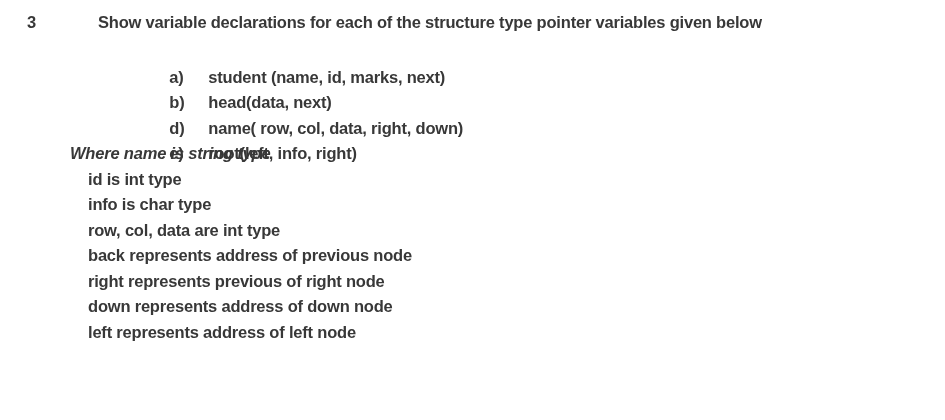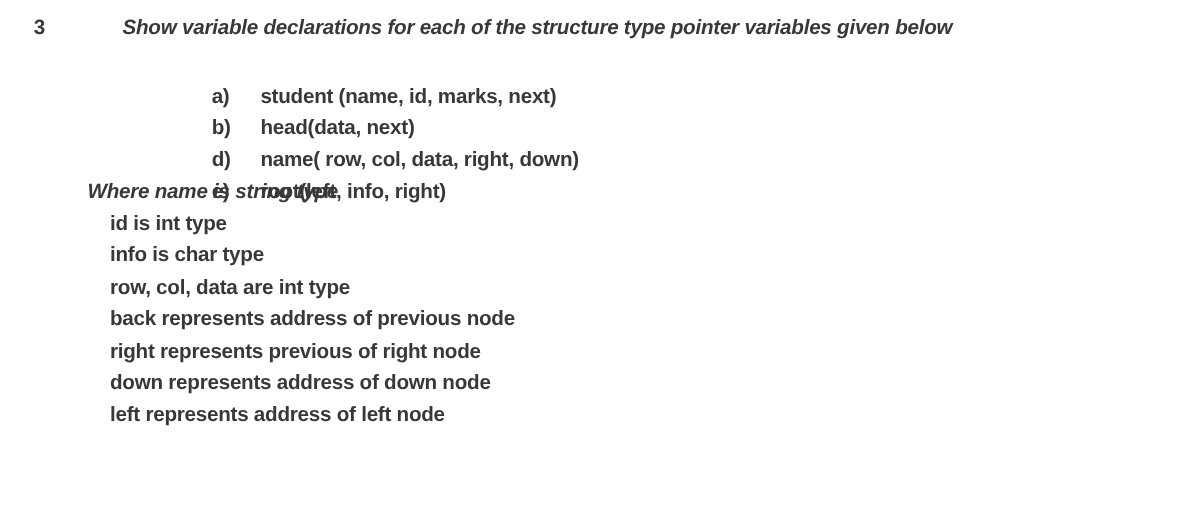--- a/index.html
+++ b/index.html
@@ -34,21 +34,20 @@
   .qnum{
     position:absolute;
     left:27px;
     top:0;
   }
   .prompt{
     position:absolute;
     left:98px;
     top:0;
     white-space:pre;
-    font-style:italic;
   }
   .content{
     position:absolute;
     top:39px;
     left:12px;
     width:100%;
   }
   .row{
     line-height:25.5px;
     height:25.5px;

